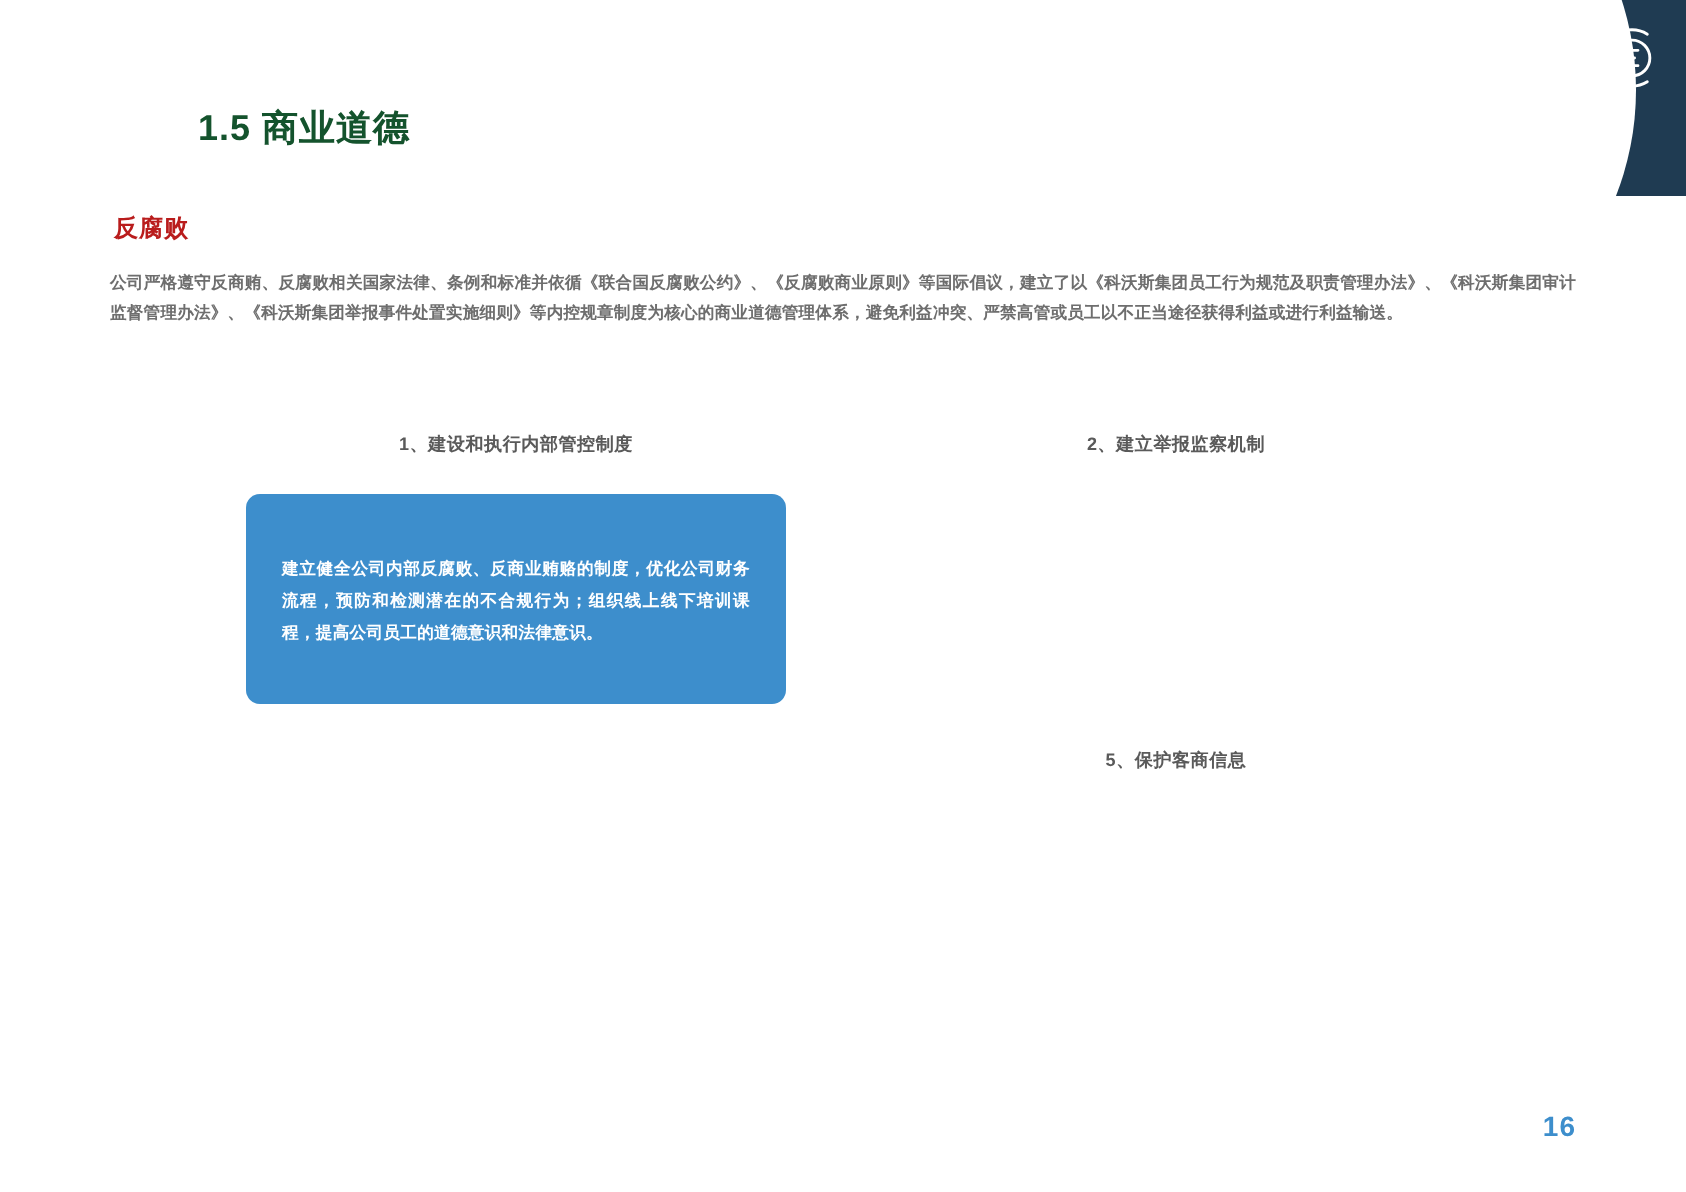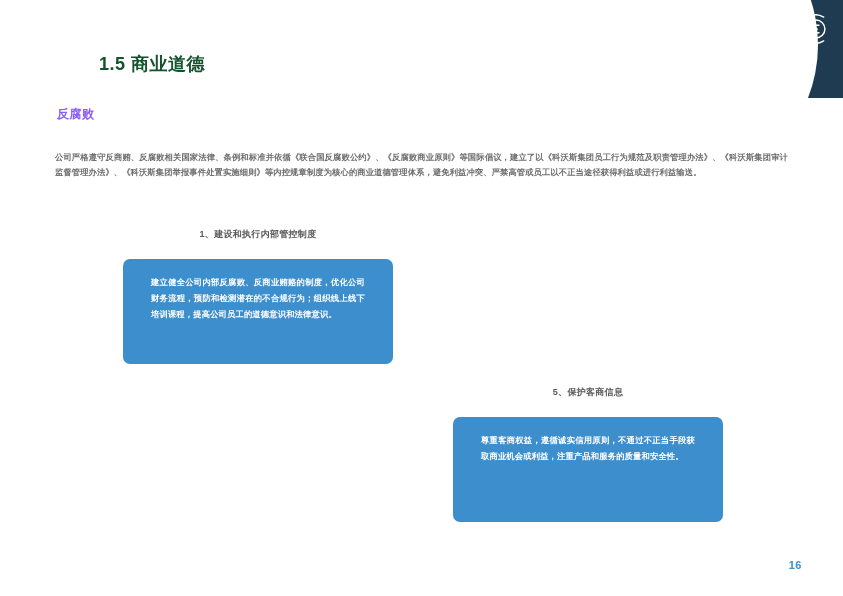--- a/index.html
+++ b/index.html
@@ -55,42 +55,42 @@
     letter-spacing: 0.5px;
     white-space: nowrap;
     margin-left: 44px;
   }
   .section-subtitle {
     position: absolute;
     left: 57px;
     top: 106px;
     font-size: 12px;
     font-weight: bold;
-    color: #8b5cf6;
+    color: #b91c1c;
     letter-spacing: 0.5px;
     white-space: nowrap;
   }
   .body-paragraph {
     position: absolute;
     left: 55px;
-    top: 150px;
+    top: 134px;
     width: 733px;
     font-size: 8.3px;
     line-height: 15px;
     font-weight: bold;
     color: #6e6e6e;
     text-align: justify;
     letter-spacing: 0.1px;
   }
 
   
   .card-grid {
     position: absolute;
     left: 123px;
-    top: 228px;
+    top: 216px;
     width: 600px;
   }
   .card-row {
     display: flex;
     justify-content: space-between;
     margin-bottom: 22px;
   }
   .card-cell {
     width: 270px;
   }
@@ -100,41 +100,40 @@
     font-weight: bold;
     color: #5a5a5a;
     letter-spacing: 0.3px;
     margin-bottom: 18px;
     white-space: nowrap;
   }
   .card-box {
     background: #3d8ecc;
     border-radius: 7px;
     height: 105px;
-    padding: 16px 28px;
+    padding: 16px 18px;
     box-sizing: border-box;
     display: flex;
-    align-items: flex-start;
-    font-family: Liberation Mono, monospace;
+    align-items: center;
   }
   .card-text {
     color: #ffffff;
     font-size: 8.3px;
     line-height: 16px;
     font-weight: bold;
     letter-spacing: 0.15px;
     text-align: justify;
   }
 
   
   .page-number {
     position: absolute;
-    right: 41px;
+    right: 55px;
     bottom: 25px;
-    font-size: 11px;
+    font-size: 14px;
     font-weight: bold;
     color: #3d8ecc;
     letter-spacing: 0.5px;
   }
 </style>
 </head>
 <body>
 
 <div class="corner-deco">
   <div class="cut"></div>
@@ -154,30 +153,28 @@
 
   <div class="card-row">
     <div class="card-cell">
       <div class="card-heading">1、建设和执行内部管控制度</div>
       <div class="card-box">
         <div class="card-text">建立健全公司内部反腐败、反商业贿赂的制度，优化公司财务流程，预防和检测潜在的不合规行为；组织线上线下培训课程，提高公司员工的道德意识和法律意识。</div>
       </div>
     </div>
 
     <div class="card-cell">
+      <div class="card-heading">2、建立举报监察机制</div>
     </div>
   </div>
 
   <div class="card-row">
     <div class="card-cell">
     </div>
 
     <div class="card-cell">
       <div class="card-heading">5、保护客商信息</div>
-      <div class="card-box">
-        <div class="card-text">尊重客商权益，遵循诚实信用原则，不通过不正当手段获取商业机会或利益，注重产品和服务的质量和安全性。</div>
-      </div>
     </div>
   </div>
 
 </div>
 
 <div class="page-number">16</div>
 
 </body></html>

